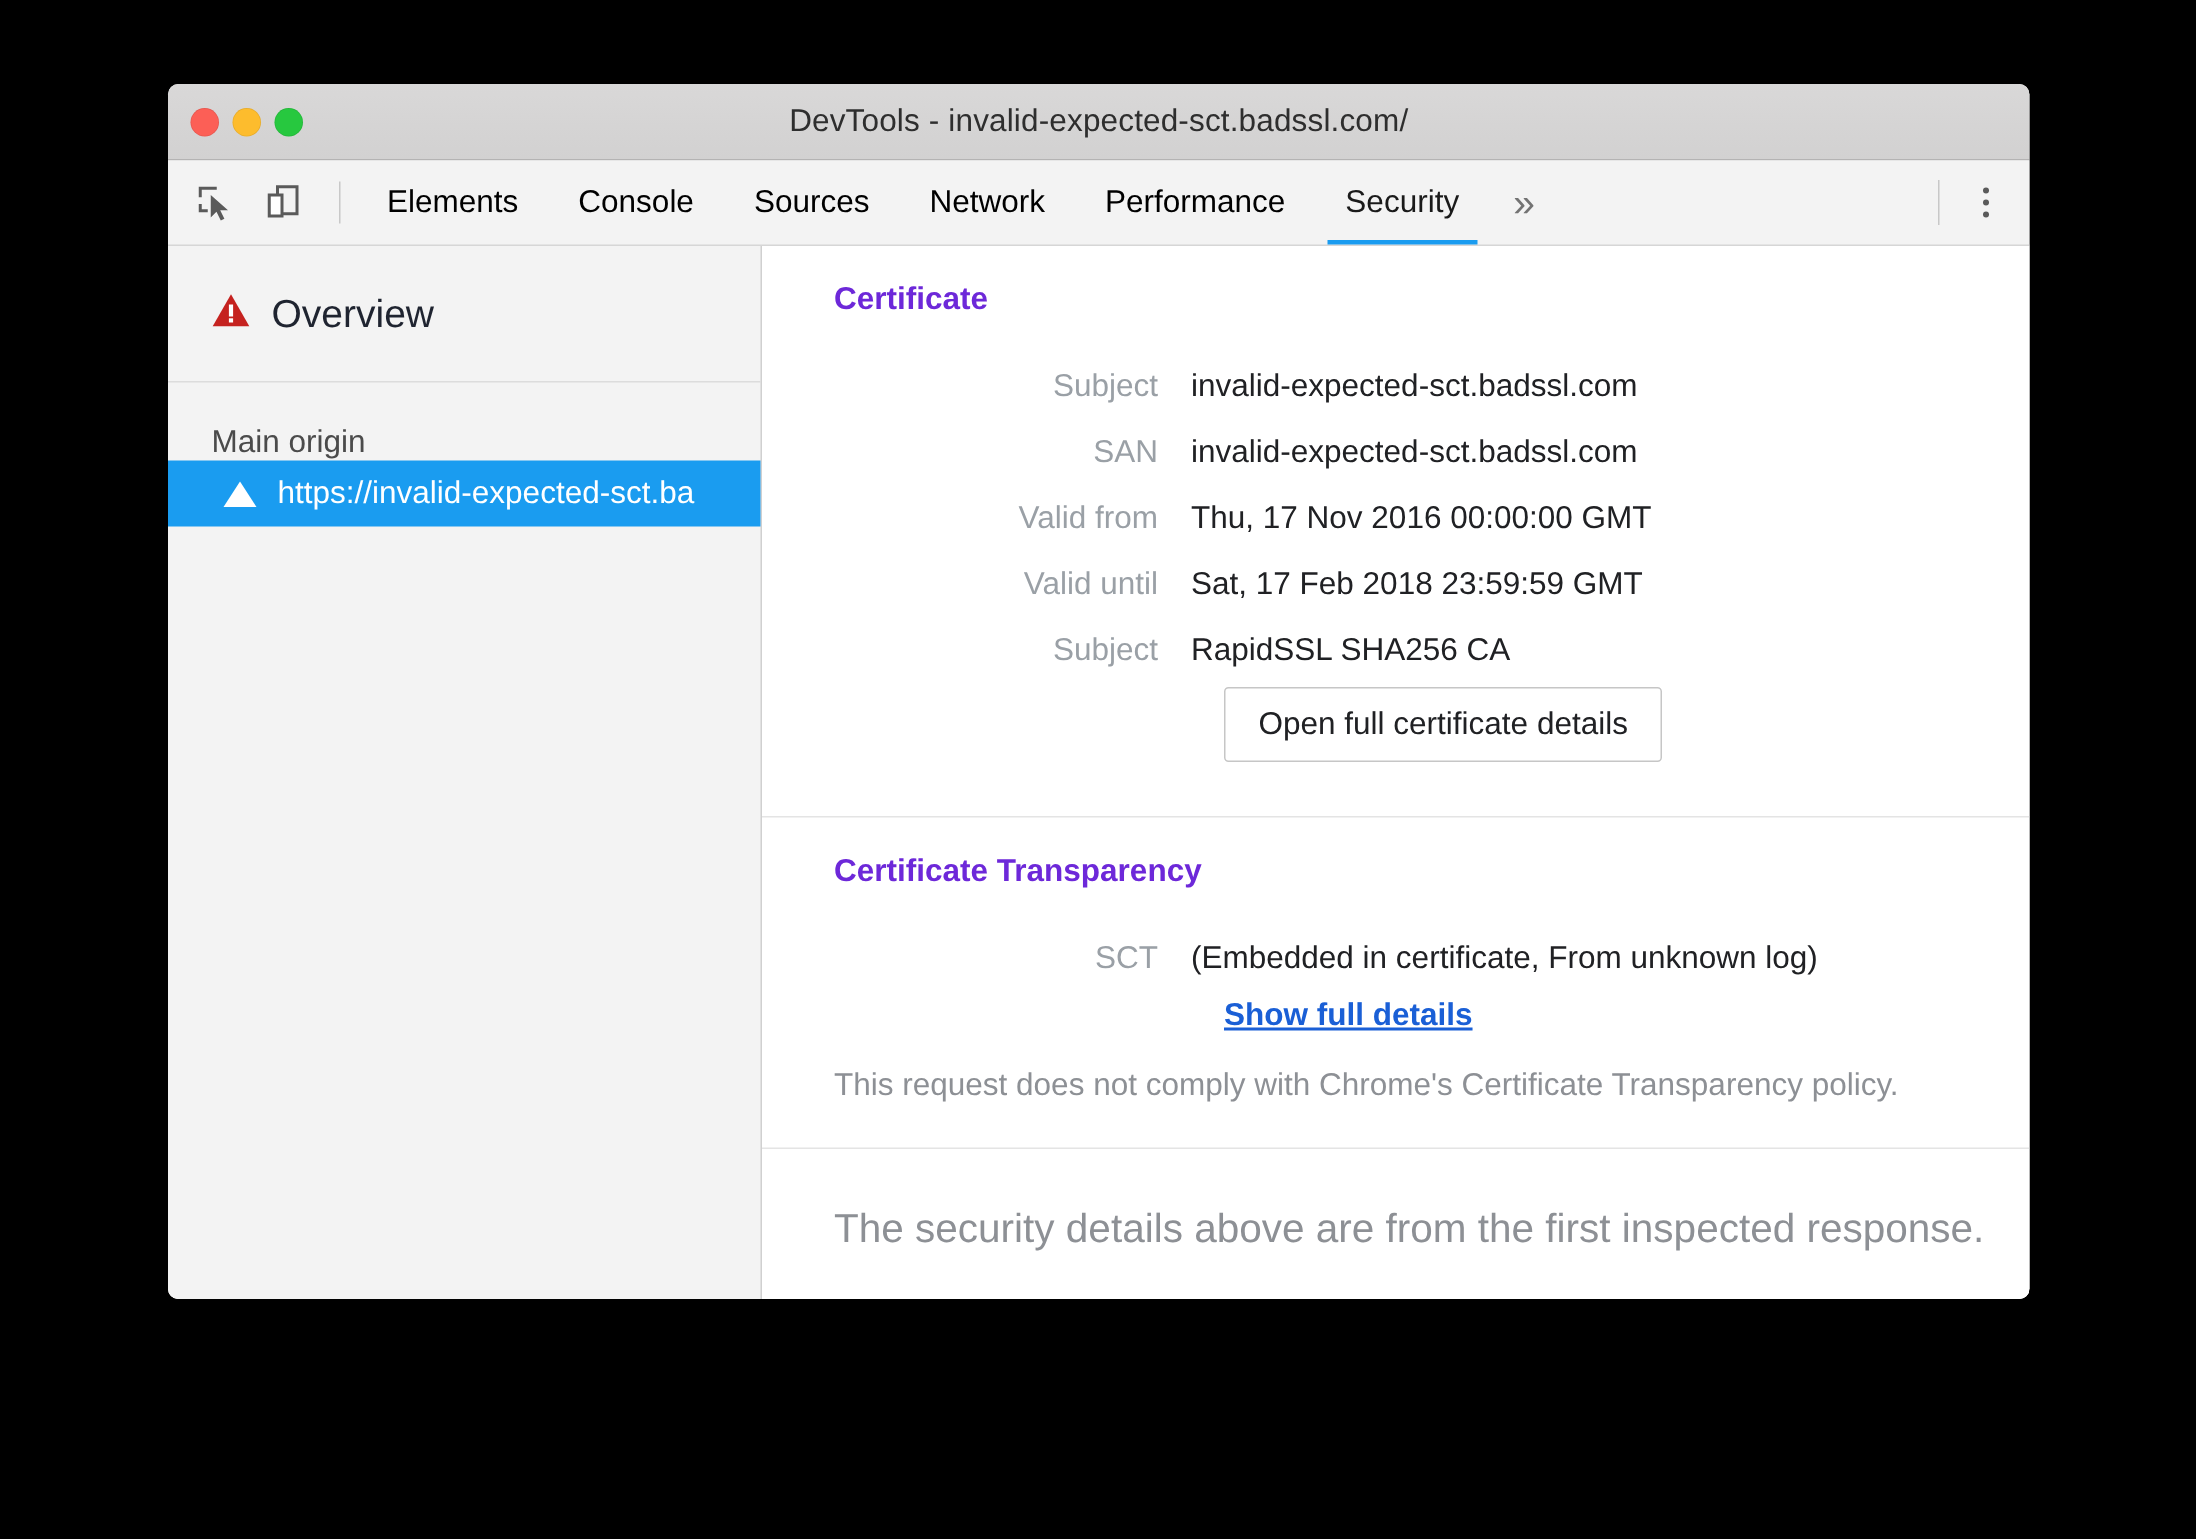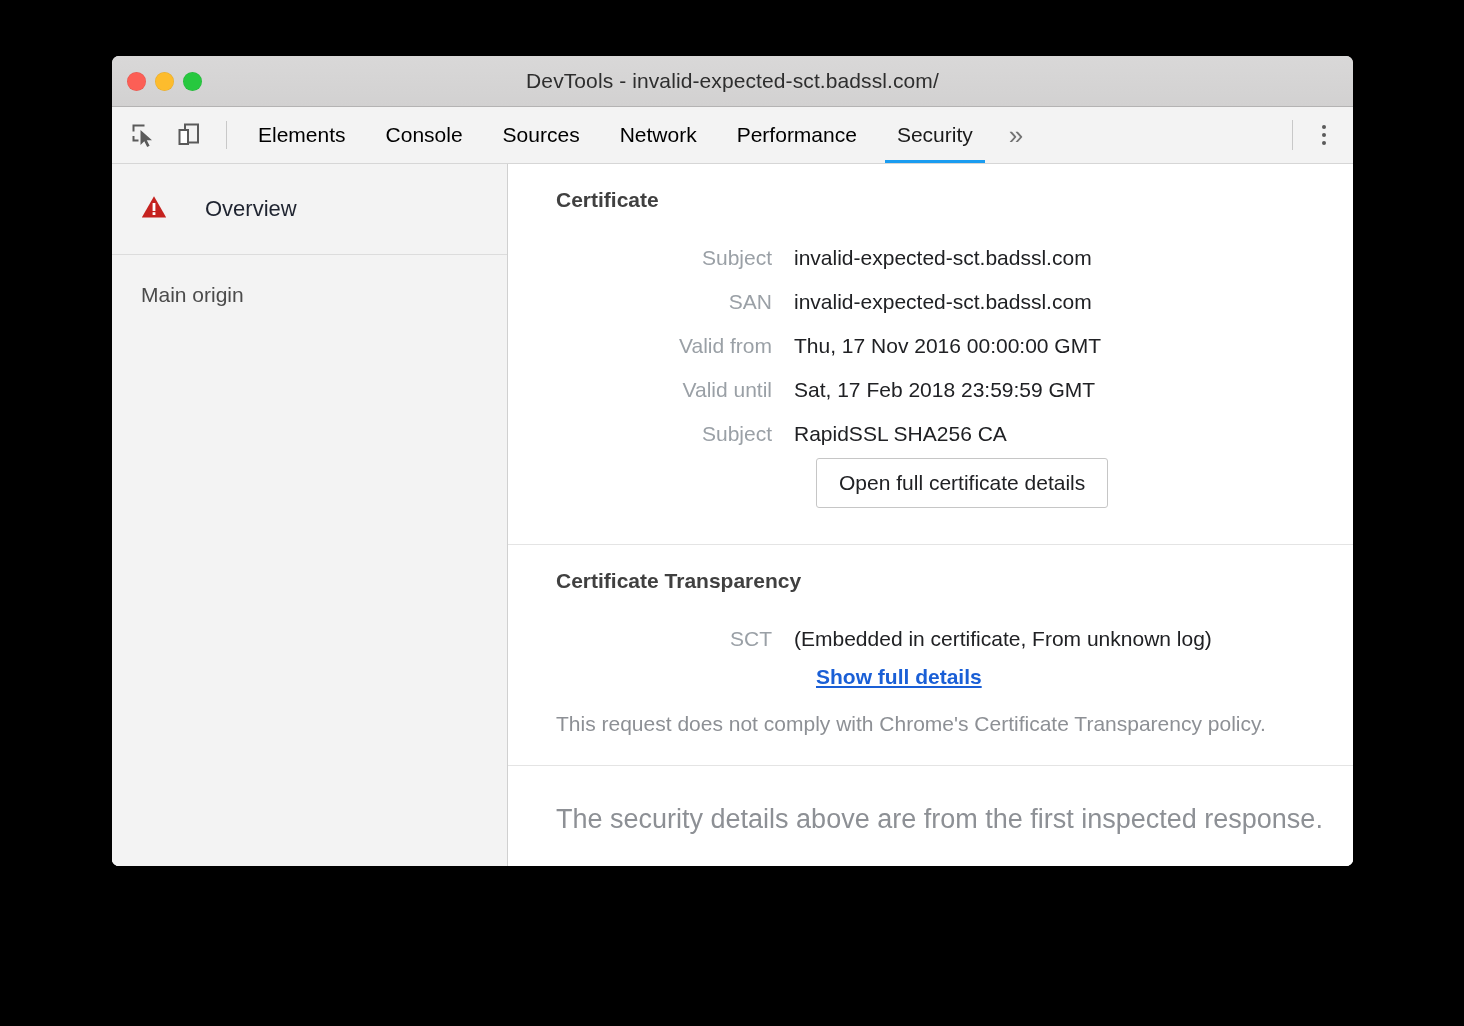--- a/index.html
+++ b/index.html
@@ -176,23 +176,22 @@
   }
   .sb-overview {
     display: flex;
     align-items: center;
     height: 90px;
     padding-left: 29px;
     gap: 14px;
     cursor: pointer;
   }
   .sb-overview-label {
-    font-size: 22px;
+    font-size: 26px;
     color: #1f2430;
-    margin-left: 24px;
   }
   .sb-divider {
     height: 1px;
     background: #dcdcdc;
     margin: 0;
   }
   .sb-group-title {
     font-size: 21px;
     color: #4b4b4b;
     padding: 28px 0 0 29px;
@@ -228,21 +227,21 @@
     background: #ffffff;
     overflow: hidden;
     position: relative;
   }
   .section {
     padding: 0 0 0 48px;
   }
   .section-title {
     font-size: 21px;
     font-weight: bold;
-    color: #404040;
+    color: #6d28d9;
     padding-top: 24px;
     padding-bottom: 14px;
   }
   .kv-row {
     display: flex;
     align-items: flex-end;
     height: 44px;
   }
   .kv-key {
     width: 238px;
@@ -380,20 +379,24 @@
             <rect x="11.6" y="17.2" width="2.8" height="2.8" fill="#ffffff"></rect>
           </svg>
         </span>
         <span class="sb-overview-label">Overview</span>
       </div>
 
       <div class="sb-divider"></div>
 
       <div class="sb-group-title">Main origin</div>
 
+      <div class="sb-origin-row">
+        <span class="tri-white"></span>
+        <span class="sb-origin-label">https://invalid-expected-sct.ba</span>
+      </div>
     </div>
 
     <div id="main">
 
       <div class="section">
         <div class="section-title">Certificate</div>
 
         <div class="kv-row">
           <div class="kv-key">Subject</div>
           <div class="kv-val">invalid-expected-sct.badssl.com</div>

